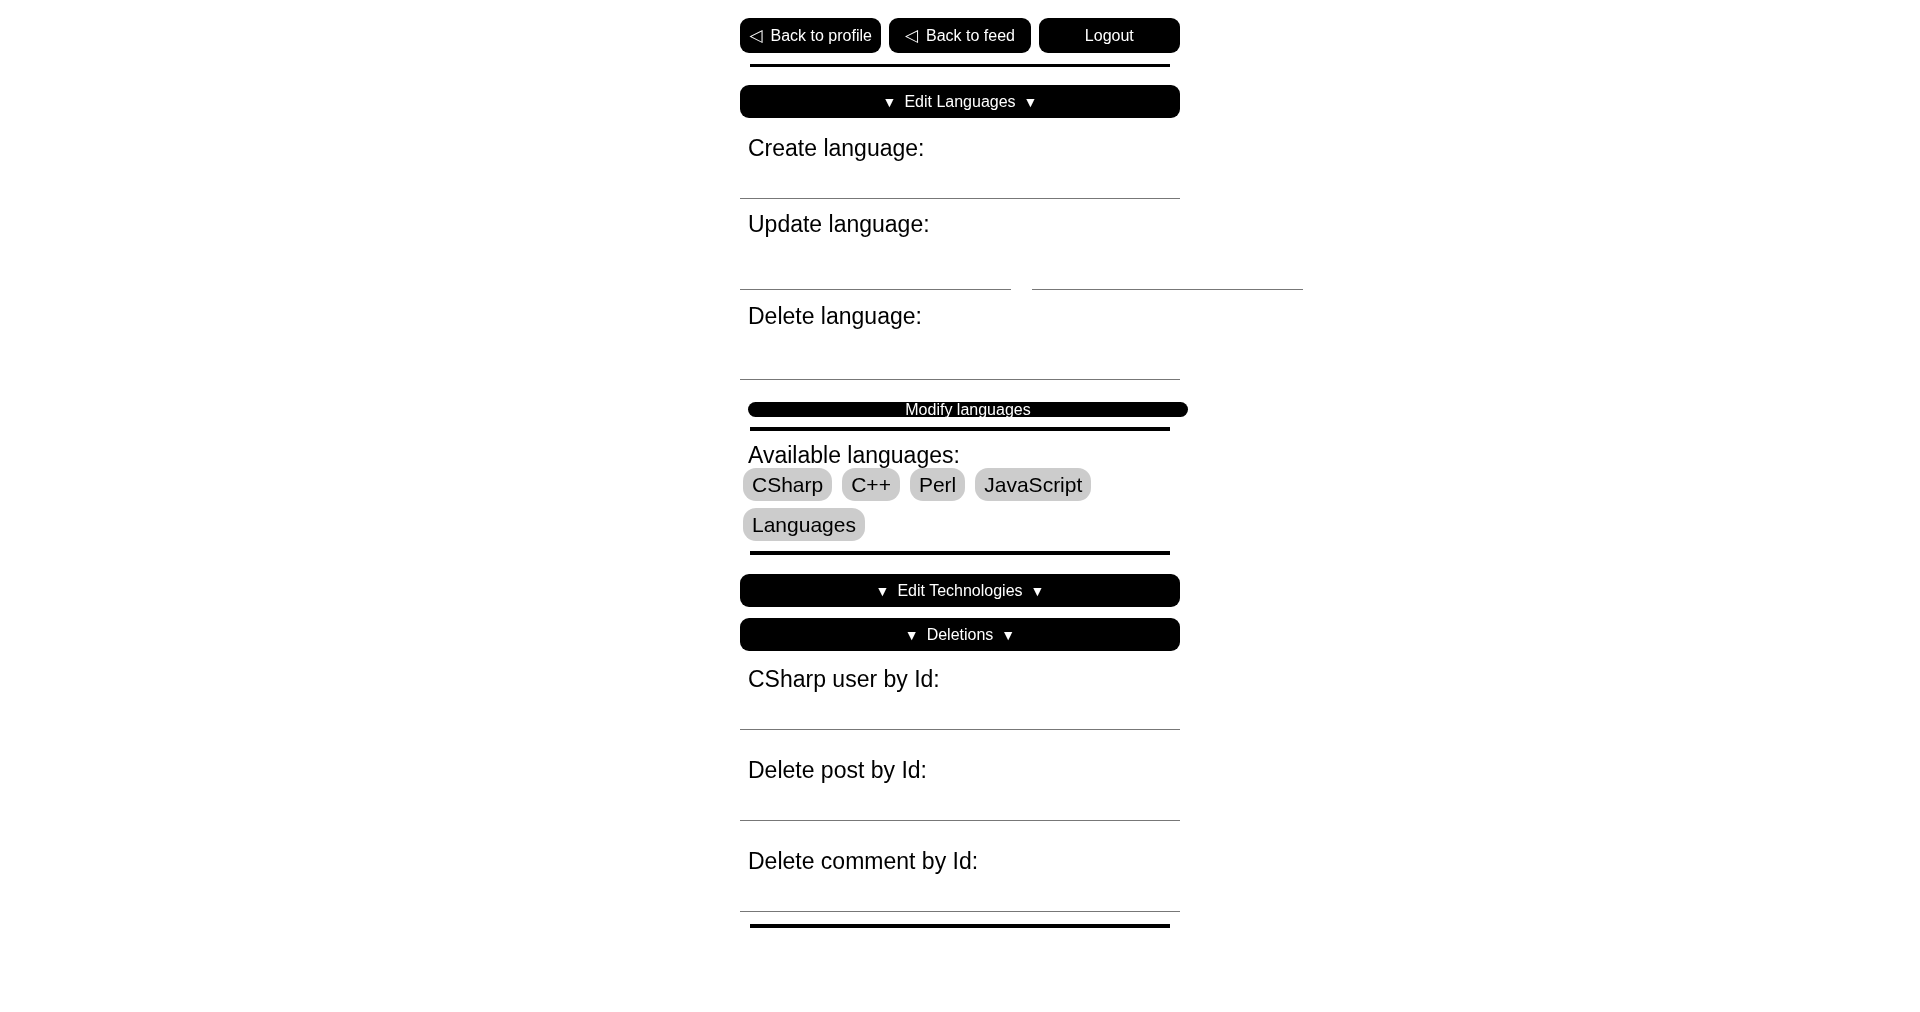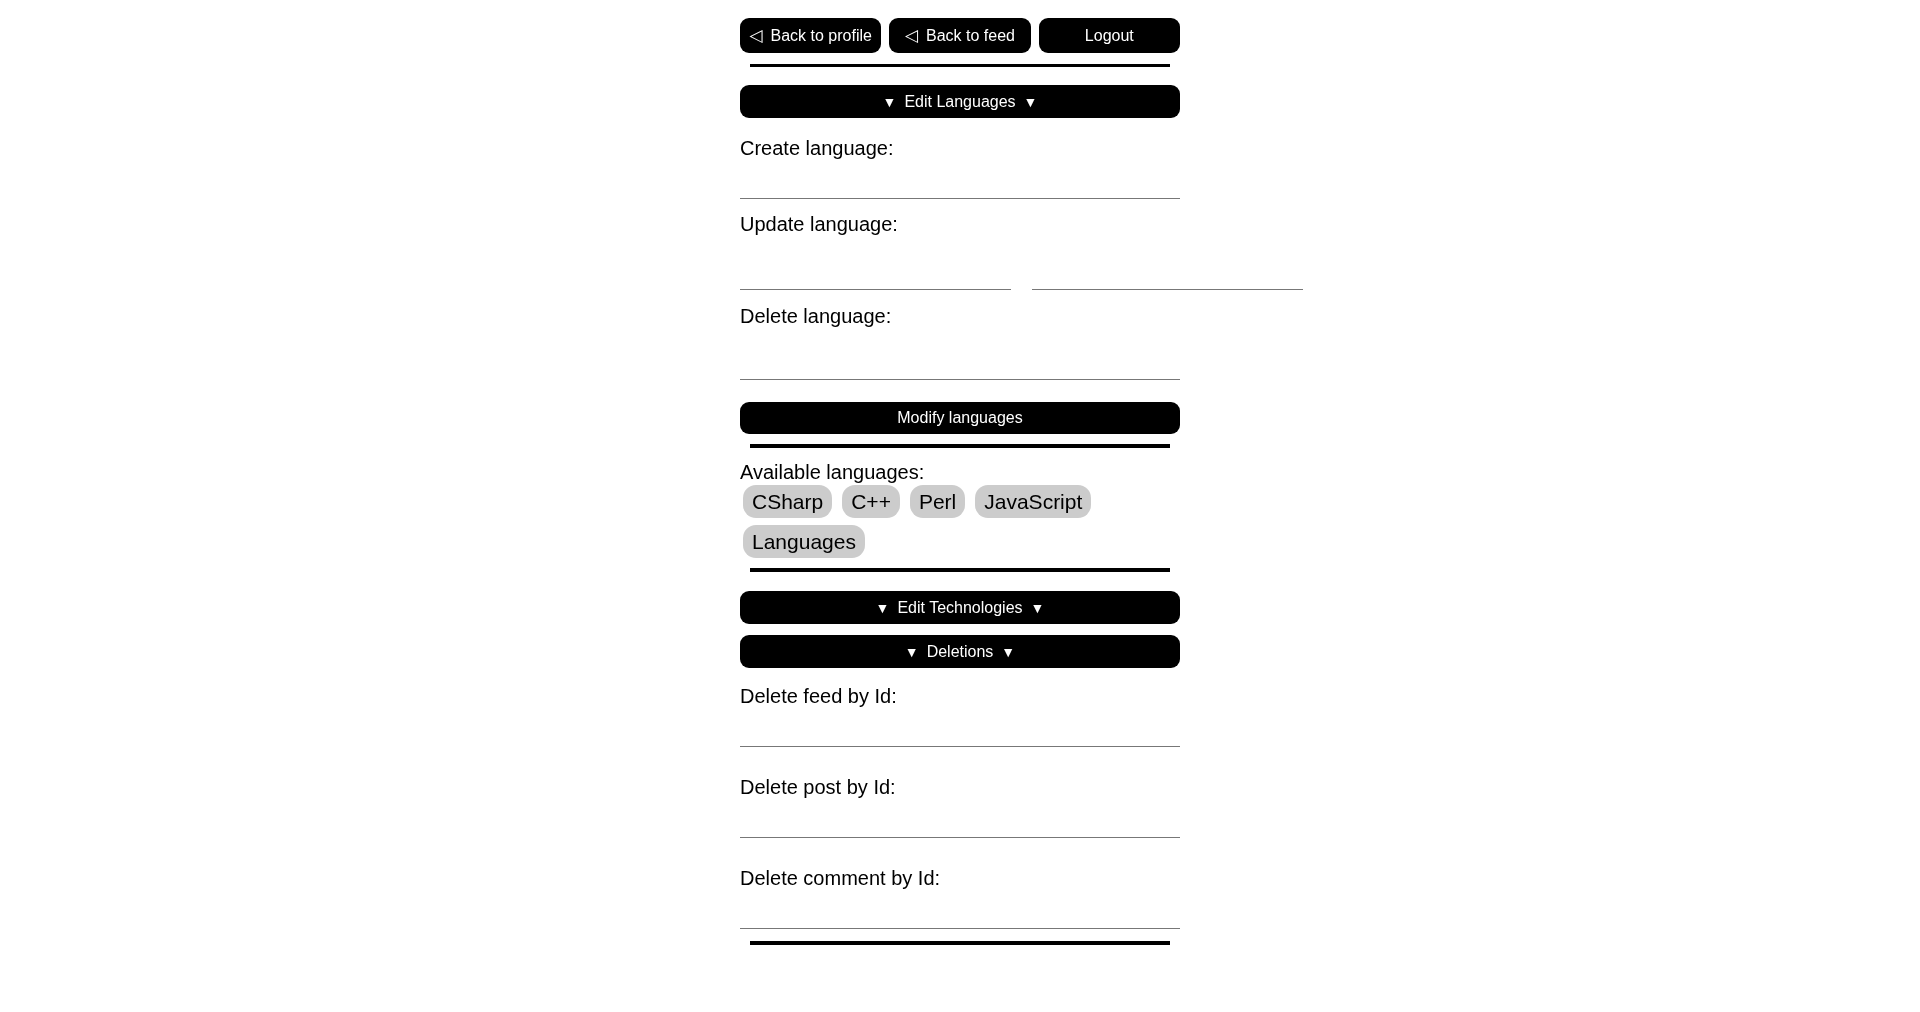--- a/index.html
+++ b/index.html
@@ -65,22 +65,23 @@
   hr.rule-thin {
     border-top-width: 3px;
     margin-top: 11px;
   }
   hr.rule-last {
     margin-top: 12px;
   }
   
   .field-label {
     display: block;
-    font-size: 20px;
+    font-size: 23px;
     line-height: 22px;
+    margin-left: 8px;
   }
   .text-input {
     display: block;
     width: 100%;
     height: 40px;
     border: none;
     border-bottom: 1px solid #777777;
     background: transparent;
     font-family: inherit;
     font-size: 21px;
@@ -95,21 +96,21 @@
   .input-row .text-input {
     flex: 1 1 0;
     width: auto;
   }
   
   #edit-languages-btn   { margin-top: 18px; }
   #create-field         { margin-top: 19px; }
   #update-field         { margin-top: 14px; }
   #delete-lang-field    { margin-top: 15px; }
   #delete-lang-field .text-input { margin-top: 13px; }
-  #modify-btn           { margin-top: 22px; height: 32px; }
+  #modify-btn           { margin-top: 22px; height: 15px; margin-left: 8px; }
   #available-label      { margin-top: 13px; }
   .tags {
     display: flex;
     flex-wrap: wrap;
     gap: 7px 10px;
     margin: 2px 0 0 3px;
   }
   .tag {
     background: #cccccc;
     color: #000000;
@@ -193,21 +194,21 @@
     <span class="tri">▼</span>
   </button>
 
   <button class="btn block-btn" id="deletions-btn">
     <span class="tri">▼</span>
     <span>Deletions</span>
     <span class="tri">▼</span>
   </button>
 
   <div class="field" id="delete-user-field">
-    <label class="field-label">Delete feed by Id:</label>
+    <label class="field-label">CSharp user by Id:</label>
     <input class="text-input" type="text" value="" style="">
   </div>
 
   <div class="field" id="delete-post-field">
     <label class="field-label">Delete post by Id:</label>
     <input class="text-input" type="text" value="" style="">
   </div>
 
   <div class="field" id="delete-comment-field">
     <label class="field-label">Delete comment by Id:</label>

